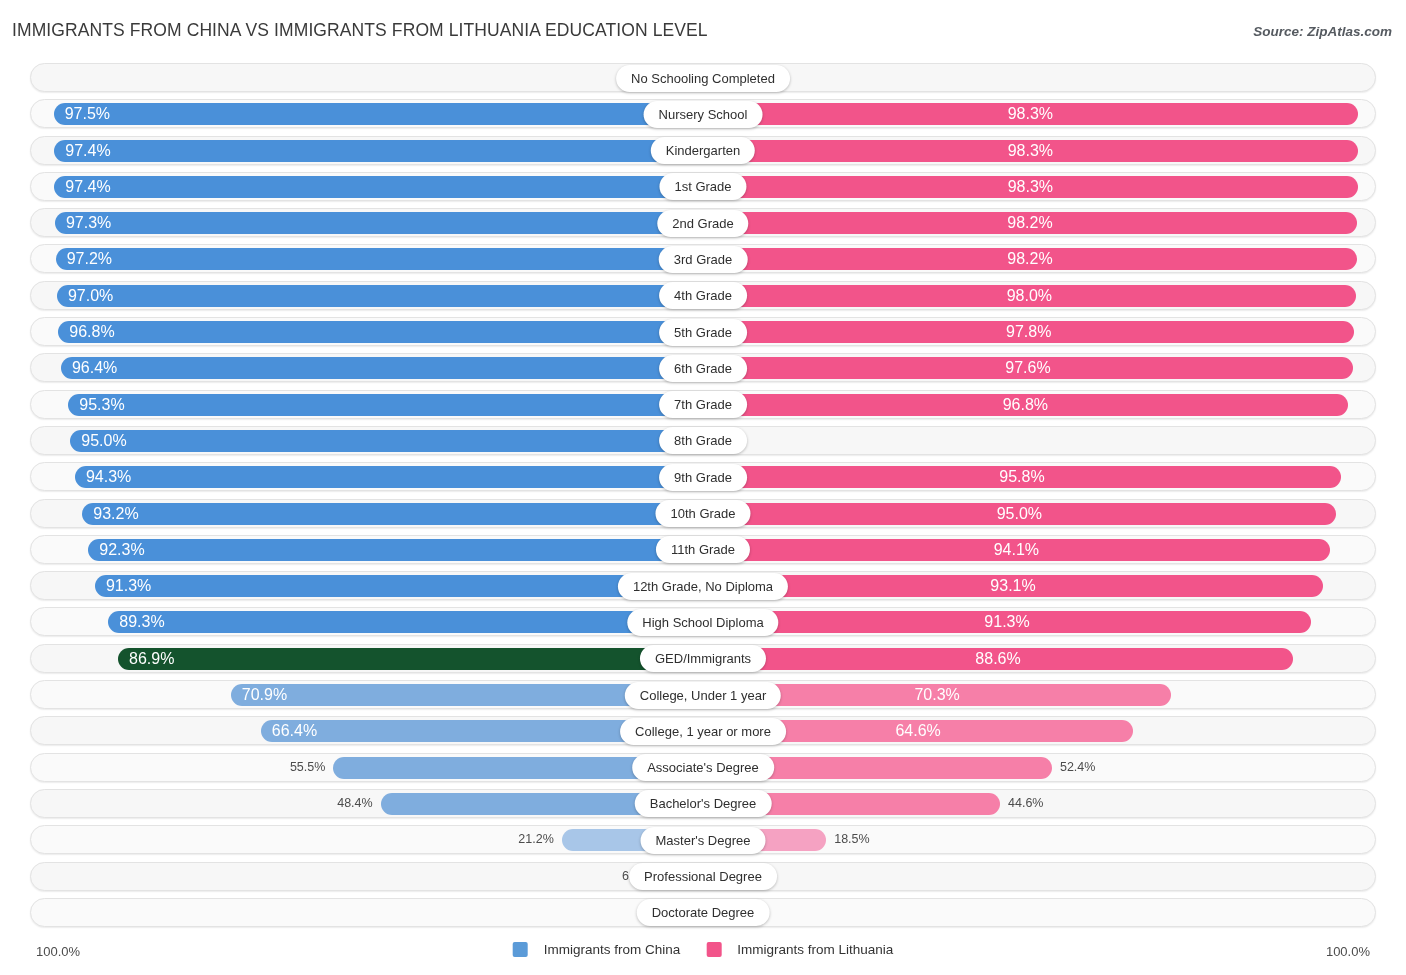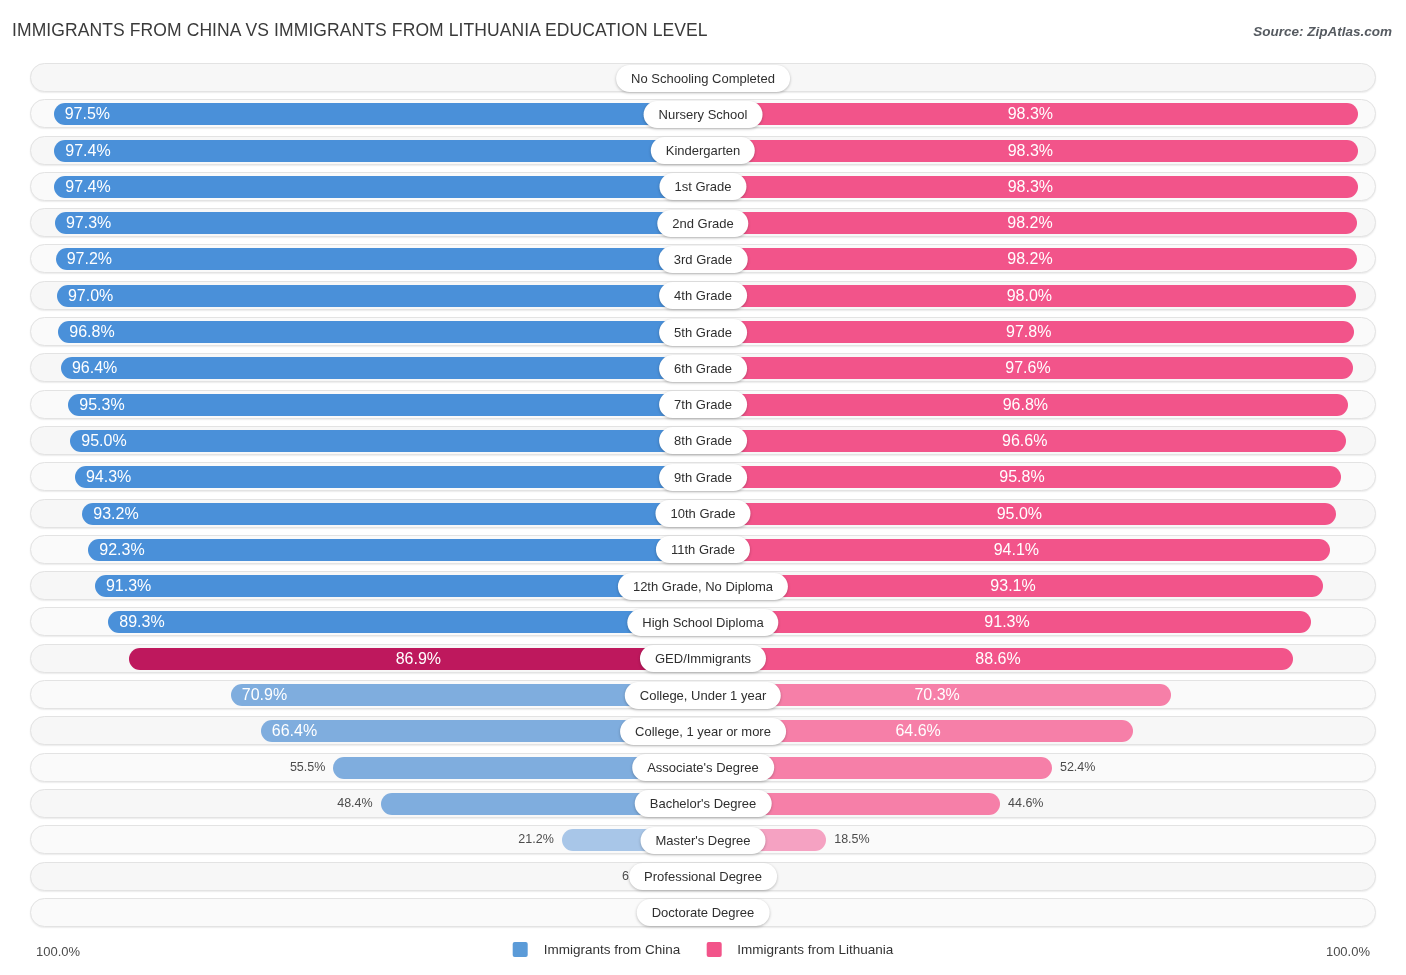--- a/index.html
+++ b/index.html
@@ -254,23 +254,20 @@
         <div class="bar right" style="left: 703px; width: 644.688px; background: rgb(242, 84, 138);">
           <span class="val-in">96.8%</span>
         </div>
         <div class="label-pill">7th Grade</div>
       </div>
       <div class="row">
         <div class="track"></div>
         <div class="bar left" style="left: 70.3px; width: 632.7px; background: rgb(74, 144, 217);">
           <span class="val-in">95.0%</span>
         </div>
-        <div class="bar right" style="left: 703px; width: 643.356px; background: rgb(242, 84, 138);">
-          <span class="val-in">96.6%</span>
-        </div>
         <div class="label-pill">8th Grade</div>
       </div>
       <div class="row alt">
         <div class="track"></div>
         <div class="bar left" style="left: 74.962px; width: 628.038px; background: rgb(74, 144, 217);">
           <span class="val-in">94.3%</span>
         </div>
         <div class="bar right" style="left: 703px; width: 638.028px; background: rgb(242, 84, 138);">
           <span class="val-in">95.8%</span>
         </div>
@@ -311,21 +308,21 @@
         <div class="bar left" style="left: 108.262px; width: 594.738px; background: rgb(74, 144, 217);">
           <span class="val-in">89.3%</span>
         </div>
         <div class="bar right" style="left: 703px; width: 608.058px; background: rgb(242, 84, 138);">
           <span class="val-in">91.3%</span>
         </div>
         <div class="label-pill">High School Diploma</div>
       </div>
       <div class="row">
         <div class="track"></div>
-        <div class="bar left" style="left: 129px; width: 578.754px; background: #be185d; justify-content: center;">
+        <div class="bar left" style="left: 118px; width: 578.754px; background: #14532d;">
           <span class="val-in">86.9%</span>
         </div>
         <div class="bar right" style="left: 703px; width: 590.076px; background: rgb(242, 84, 138);">
           <span class="val-in">88.6%</span>
         </div>
         <div class="label-pill">GED/Immigrants</div>
       </div>
       <div class="row alt">
         <div class="track"></div>
         <div class="bar left" style="left: 230.806px; width: 472.194px; background: rgb(127, 173, 222);">

